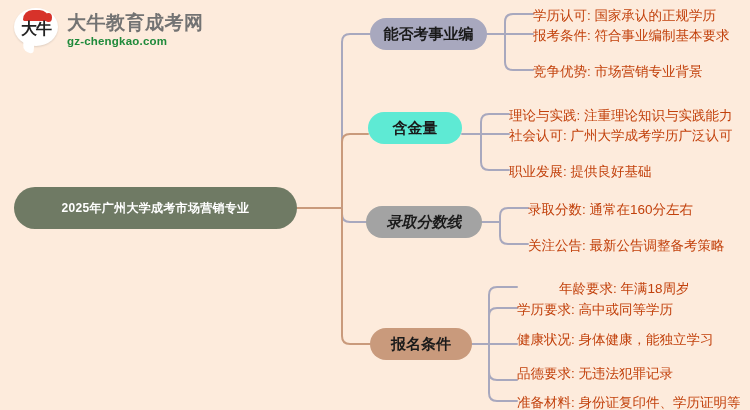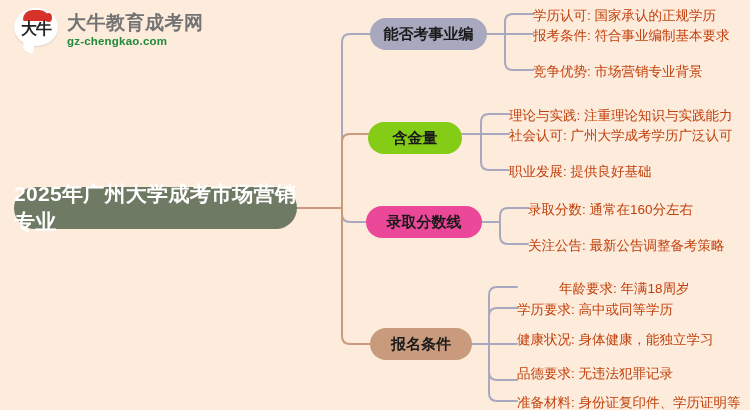--- a/index.html
+++ b/index.html
@@ -45,21 +45,21 @@
   .brand-cn{font-size:19px;font-weight:bold;color:#737373;letter-spacing:.5px;}
   .brand-url{font-size:11.5px;font-weight:bold;color:#1F8A3B;margin-top:4px;letter-spacing:.2px;}
 
   
   .node{
     position:absolute;display:flex;align-items:center;justify-content:center;
     border-radius:999px;color:#1a1a1a;font-weight:bold;box-sizing:border-box;
   }
   .root-node{
     left:14px;top:187px;width:283px;height:42px;
-    background:#6F7A64;color:#fff;font-size:21px;letter-spacing:.3px;
+    background:#6F7A64;color:#fff;font-size:12px;letter-spacing:.3px;
   }
   .branch-node{height:32px;font-size:15px;}
 
   .leaf{
     position:absolute;font-size:13.5px;color:#c2410c;white-space:nowrap;
     line-height:1;font-weight:normal;
   }
 </style>
 </head>
 <body>
@@ -112,26 +112,26 @@
     </g>
   </svg>
 
   <div class="node root-node">2025年广州大学成考市场营销专业</div>
 
   <div class="node branch-node" style="left:370px;top:18px;width:117px;background:#A8A8BE;">能否考事业编</div>
   <div class="leaf" style="left:533px;top:9px;">学历认可: 国家承认的正规学历</div>
   <div class="leaf" style="left:533px;top:29px;">报考条件: 符合事业编制基本要求</div>
   <div class="leaf" style="left:533px;top:65px;">竞争优势: 市场营销专业背景</div>
 
-  <div class="node branch-node" style="left:368px;top:122px;width:94px;background:#84cc16;">含金量</div>
+  <div class="node branch-node" style="left:368px;top:112px;width:94px;background:#5eead4;">含金量</div>
   <div class="leaf" style="left:509px;top:109px;">理论与实践: 注重理论知识与实践能力</div>
   <div class="leaf" style="left:509px;top:129px;">社会认可: 广州大学成考学历广泛认可</div>
   <div class="leaf" style="left:509px;top:165px;">职业发展: 提供良好基础</div>
 
-  <div class="node branch-node" style="left:366px;top:206px;width:116px;background:#ec4899;">录取分数线</div>
+  <div class="node branch-node" style="left:366px;top:206px;width:116px;background:#a3a3a3;font-style:italic;">录取分数线</div>
   <div class="leaf" style="left:528px;top:203px;">录取分数: 通常在160分左右</div>
   <div class="leaf" style="left:528px;top:239px;">关注公告: 最新公告调整备考策略</div>
 
   <div class="node branch-node" style="left:370px;top:328px;width:102px;background:#C99A7C;">报名条件</div>
   <div class="leaf" style="left:517px;top:282px;margin-left:42px;">年龄要求: 年满18周岁</div>
   <div class="leaf" style="left:517px;top:303px;">学历要求: 高中或同等学历</div>
   <div class="leaf" style="left:517px;top:333px;">健康状况: 身体健康，能独立学习</div>
   <div class="leaf" style="left:517px;top:367px;">品德要求: 无违法犯罪记录</div>
   <div class="leaf" style="left:517px;top:396px;">准备材料: 身份证复印件、学历证明等</div>
 

